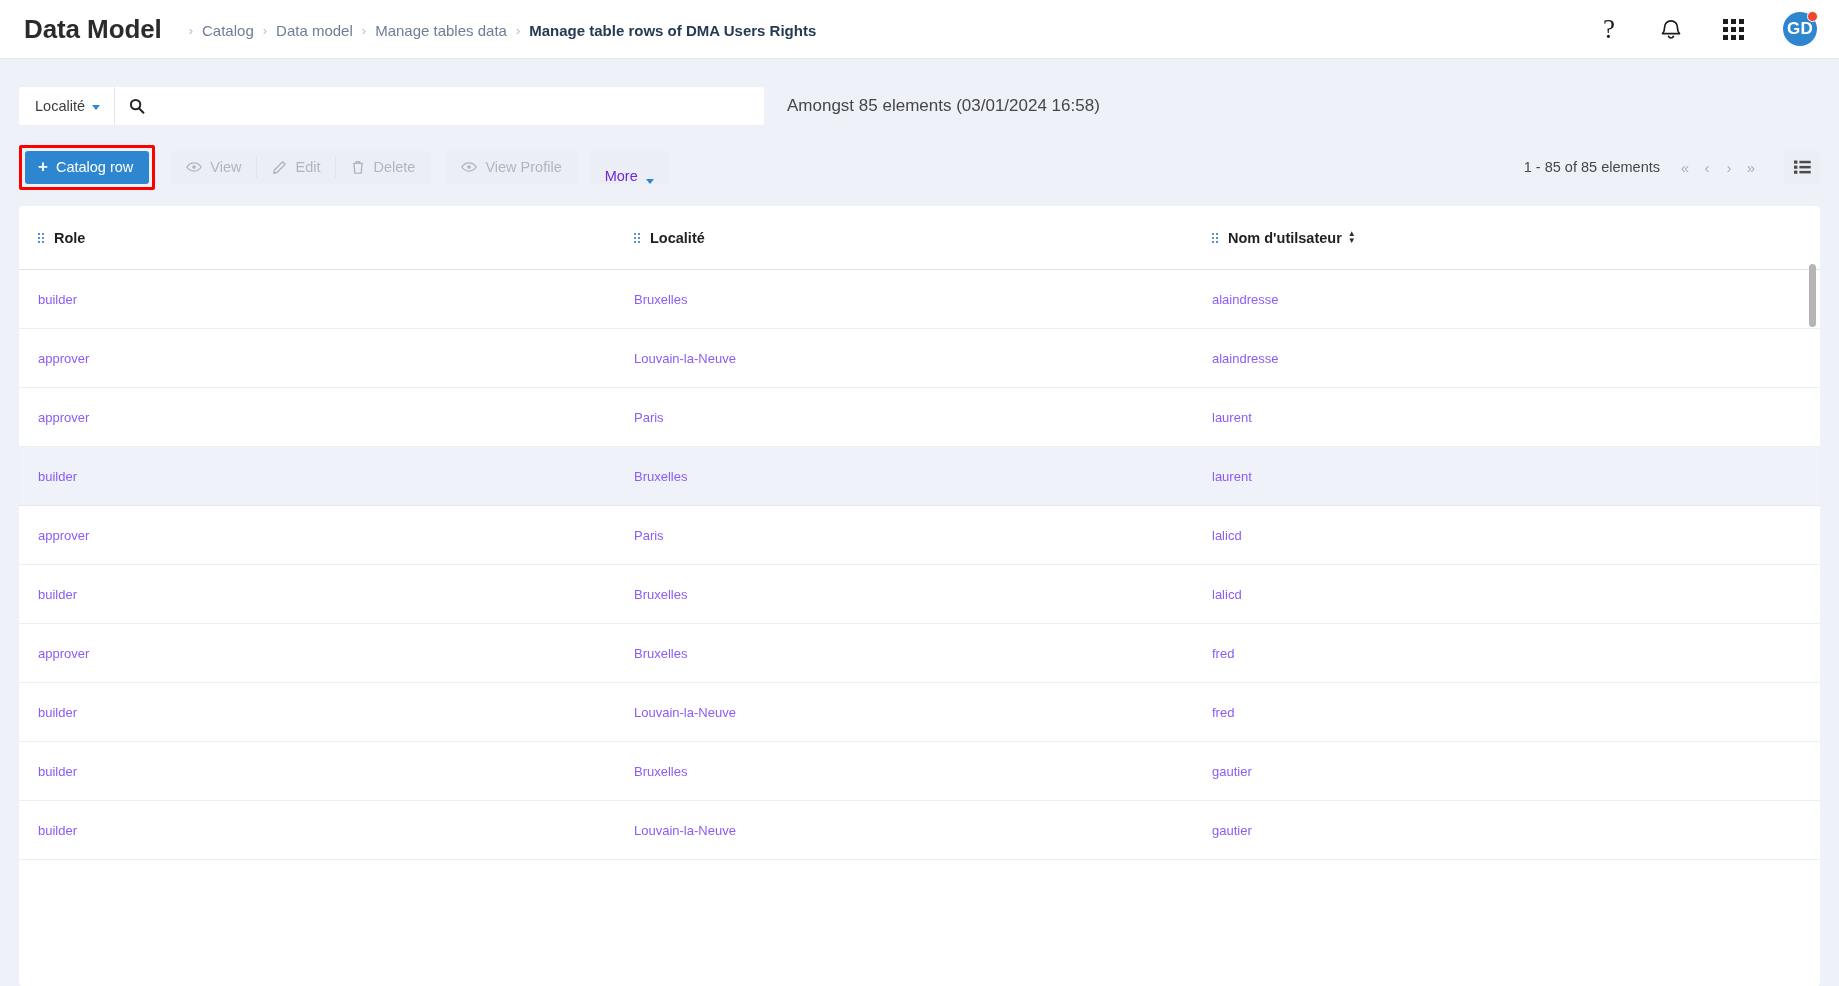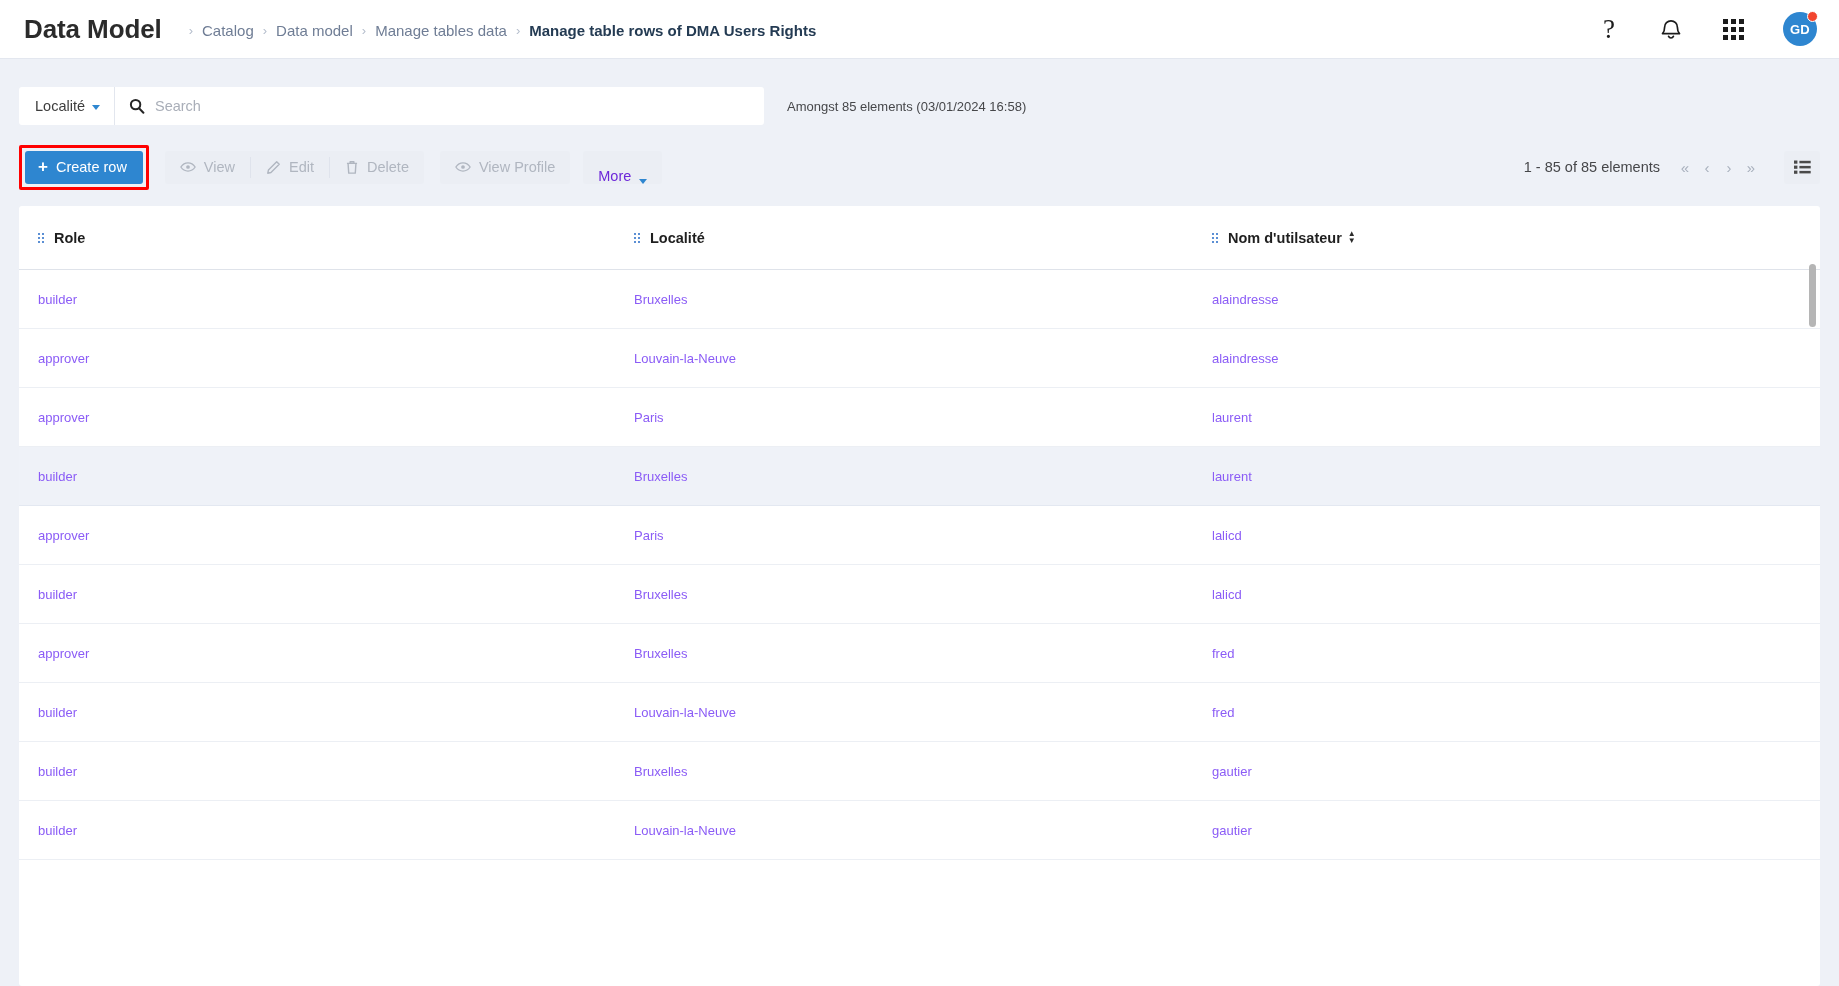--- a/index.html
+++ b/index.html
@@ -108,21 +108,21 @@
     width: 34px;
     height: 34px;
     margin-left: 2px;
   }
   .avatar {
     width: 34px;
     height: 34px;
     border-radius: 50%;
     background: #2e86d0;
     color: #ffffff;
-    font-size: 13px;
+    font-size: 17px;
     font-weight: 600;
     display: flex;
     align-items: center;
     justify-content: center;
     cursor: pointer;
     letter-spacing: 0.3px;
   }
   .avatar-badge {
     position: absolute;
     top: -1px;
@@ -197,21 +197,21 @@
     font-size: 14.5px;
     font-family: "Liberation Sans", sans-serif;
     color: #3d3d3d;
     width: 100%;
     background: transparent;
   }
   .search-field input::placeholder { color: #a9aeb8; }
 
   .amongst {
     margin-left: 23px;
-    font-size: 13px;
+    font-size: 17px;
     color: #46474a;
     white-space: nowrap;
   }
 
   
   .toolbar {
     display: flex;
     align-items: center;
     margin-top: 19px;
     height: 44px;
@@ -470,32 +470,31 @@
         <span class="scope-label">Localité</span>
         <span class="chev"></span>
       </div>
       <div class="search-field">
         <span class="ic">
           <svg width="16" height="16" viewBox="0 0 16 16" fill="none" stroke="#262626" stroke-width="2">
             <circle cx="6.6" cy="6.6" r="4.7"></circle>
             <line x1="10.3" y1="10.5" x2="14.4" y2="14.8" stroke-linecap="round"></line>
           </svg>
         </span>
-        <input type="text" value="" placeholder="Search" style="">
       </div>
     </div>
     <div class="amongst">Amongst 85 elements (03/01/2024 16:58)</div>
   </div>
 
   <div class="toolbar">
 
     <div class="highlight-box">
       <button class="btn btn-primary">
         <span class="plus">+</span>
-        <span>Create row</span>
+        <span>Catalog row</span>
       </button>
     </div>
 
     <div class="btn-group">
       <button class="btn btn-disabled" disabled="">
         <span class="ic">
           <svg width="16" height="12" viewBox="0 0 18 12" fill="none" stroke="#b0b6c0" stroke-width="1.5">
             <path d="M1 6s3-4.6 8-4.6S17 6 17 6s-3 4.6-8 4.6S1 6 1 6z"></path>
             <circle cx="9" cy="6" r="2.1" fill="#b0b6c0" stroke="none"></circle>
           </svg>

